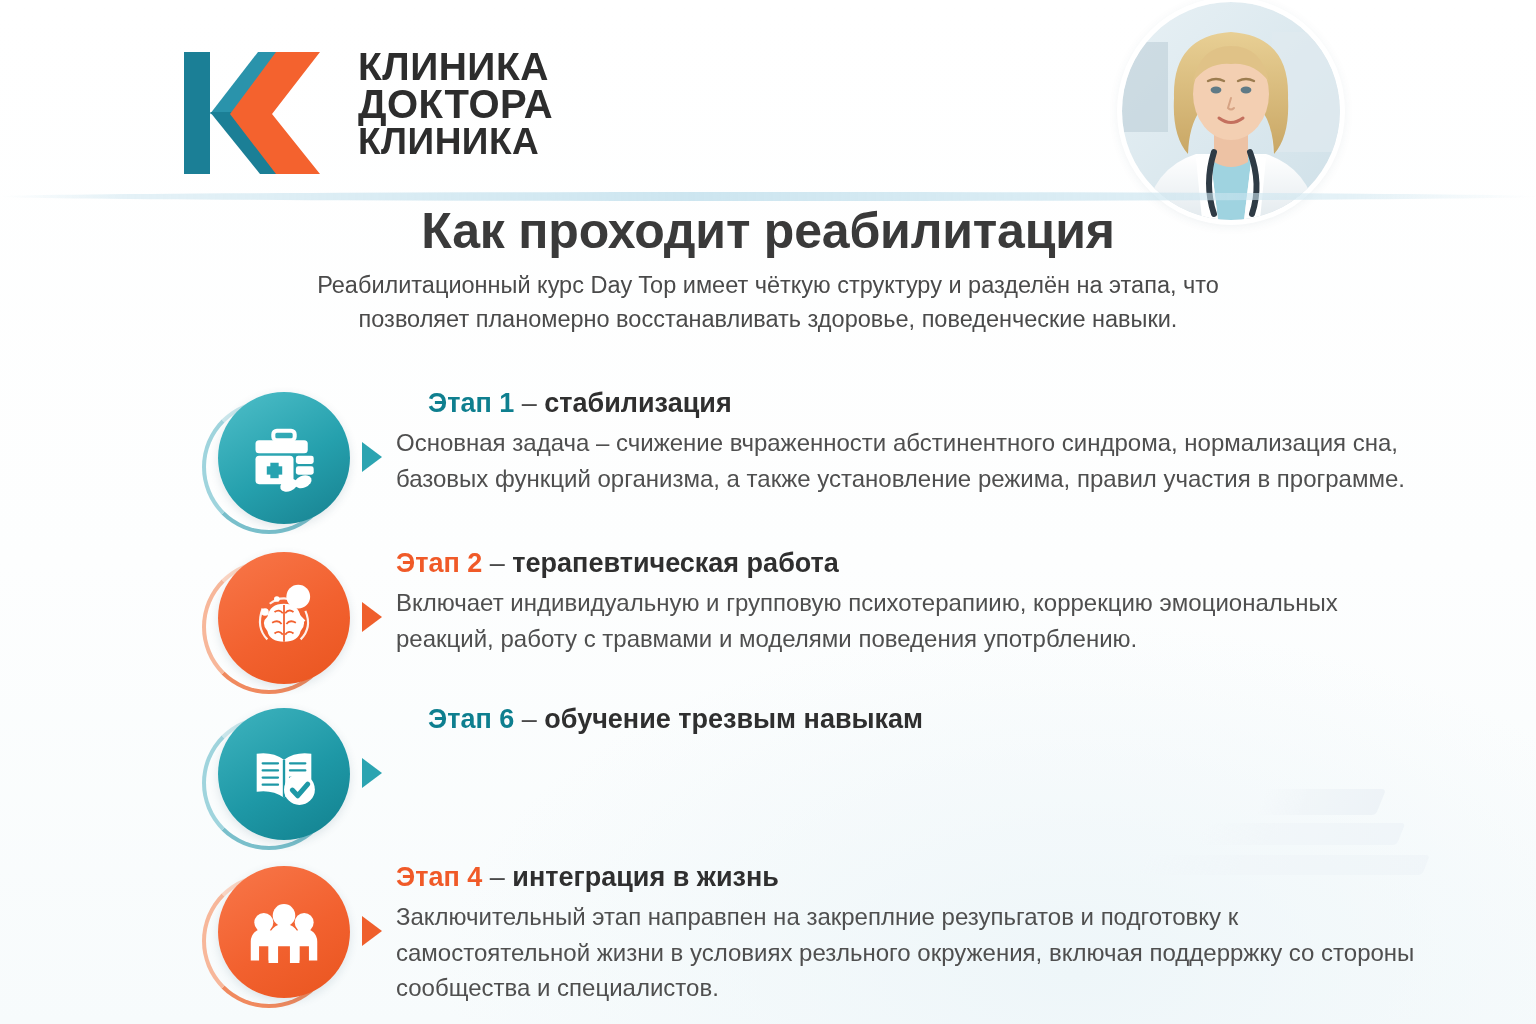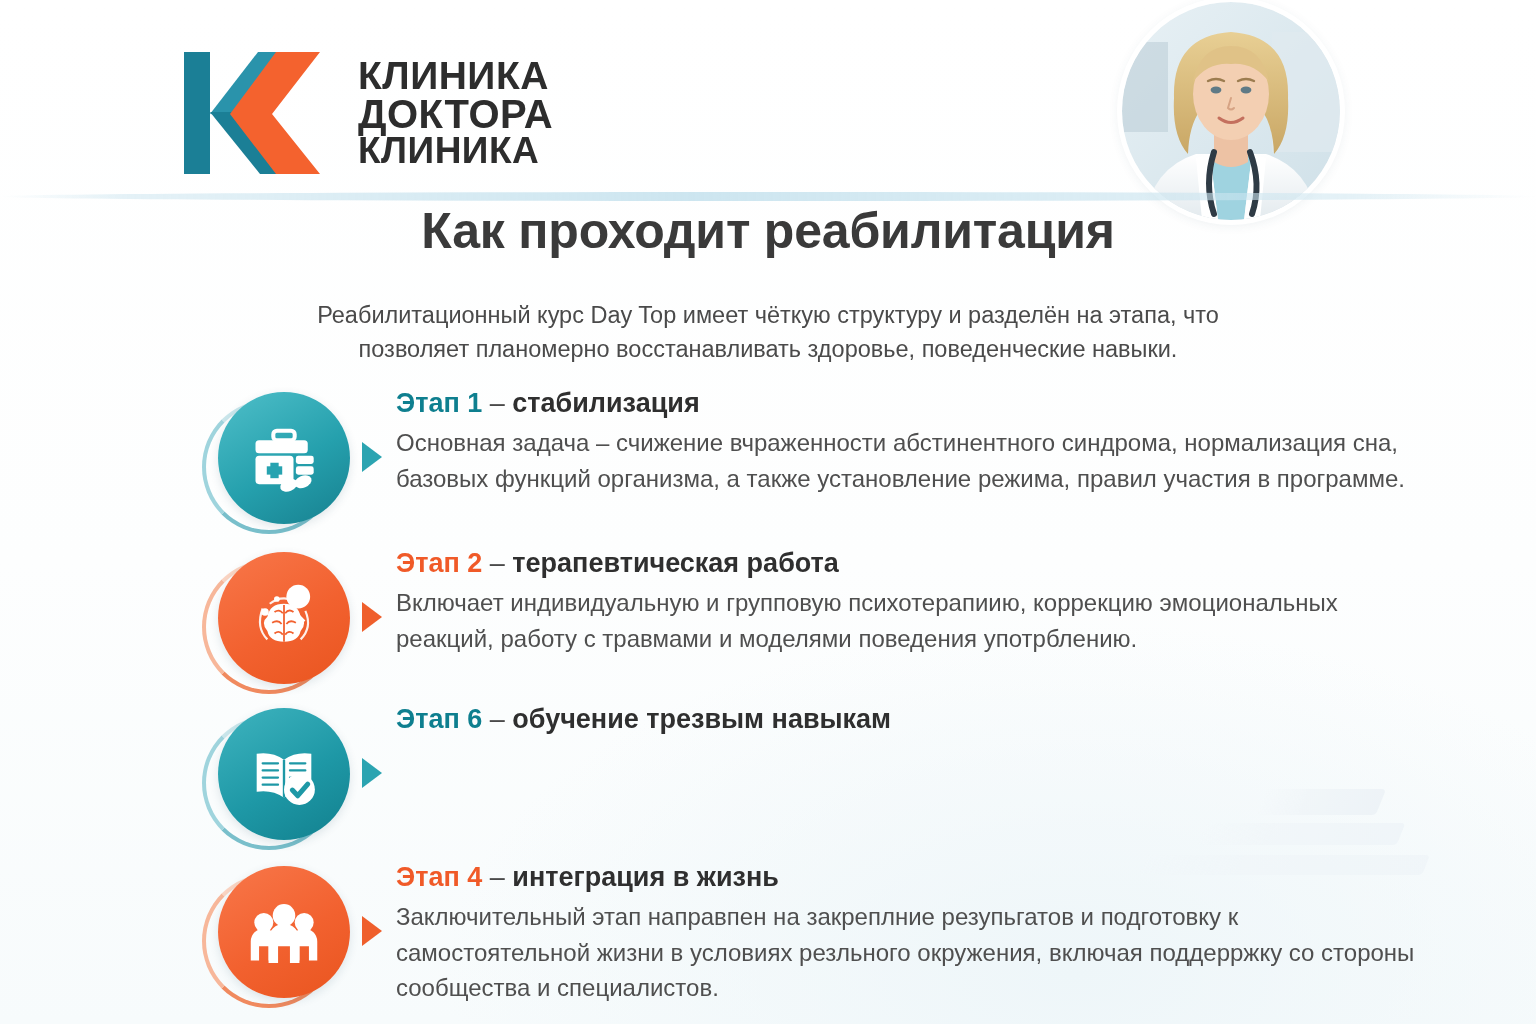--- a/index.html
+++ b/index.html
@@ -43,21 +43,21 @@
   .wm-b3 { left:   0px; top: 76px;  width: 285px; height: 20px; opacity:.65; }
 
   
   .header { position: absolute; left: 0; top: 0; width: 100%; height: 196px; }
 
   .logo-lockup {
     position: absolute;
     left: 180px;
     top: 48px;
     display: flex;
-    align-items: center;
+    align-items: flex-start;
     gap: 26px;
   }
   .logo-mark { width: 152px; height: 130px; display: block; }
 
   .logo-words {
     display: flex;
     flex-direction: column;
     line-height: .96;
   }
   .logo-words span {
@@ -100,21 +100,21 @@
   
   .title-block { position: absolute; left: 0; top: 202px; width: 100%; text-align: center; }
 
   .page-title {
     font-size: 50px;
     font-weight: 700;
     color: #3a3a3a;
     letter-spacing: -.2px;
   }
   .lede {
-    margin: 38px auto 0;
+    margin: 8px auto 0;
     width: 1000px;
     font-size: 23.5px;
     line-height: 1.45;
     color: #4a4a4a;
     font-weight: 400;
   }
 
   
   .stages {
     position: absolute;
@@ -179,21 +179,21 @@
   
   .stage-text { flex: 1 1 auto; padding-top: 2px; }
   .stage-head {
     font-size: 27px;
     font-weight: 700;
     color: #2f2f2f;
     margin-bottom: 6px;
     white-space: nowrap;
   }
   .stage-head .num { font-weight: 700; }
-  .num-teal   { color: #0e7f8f; }
+  .num-teal   { color: #0e7f8f; margin-left: 32px; }
   .num-orange { color: #f05a28; }
   .stage-head .dash { color: #4a4a4a; font-weight: 400; }
 
   .stage-body {
     font-size: 24px;
     line-height: 1.48;
     color: #4f4f4f;
     max-width: 1045px;
   }
 </style>

